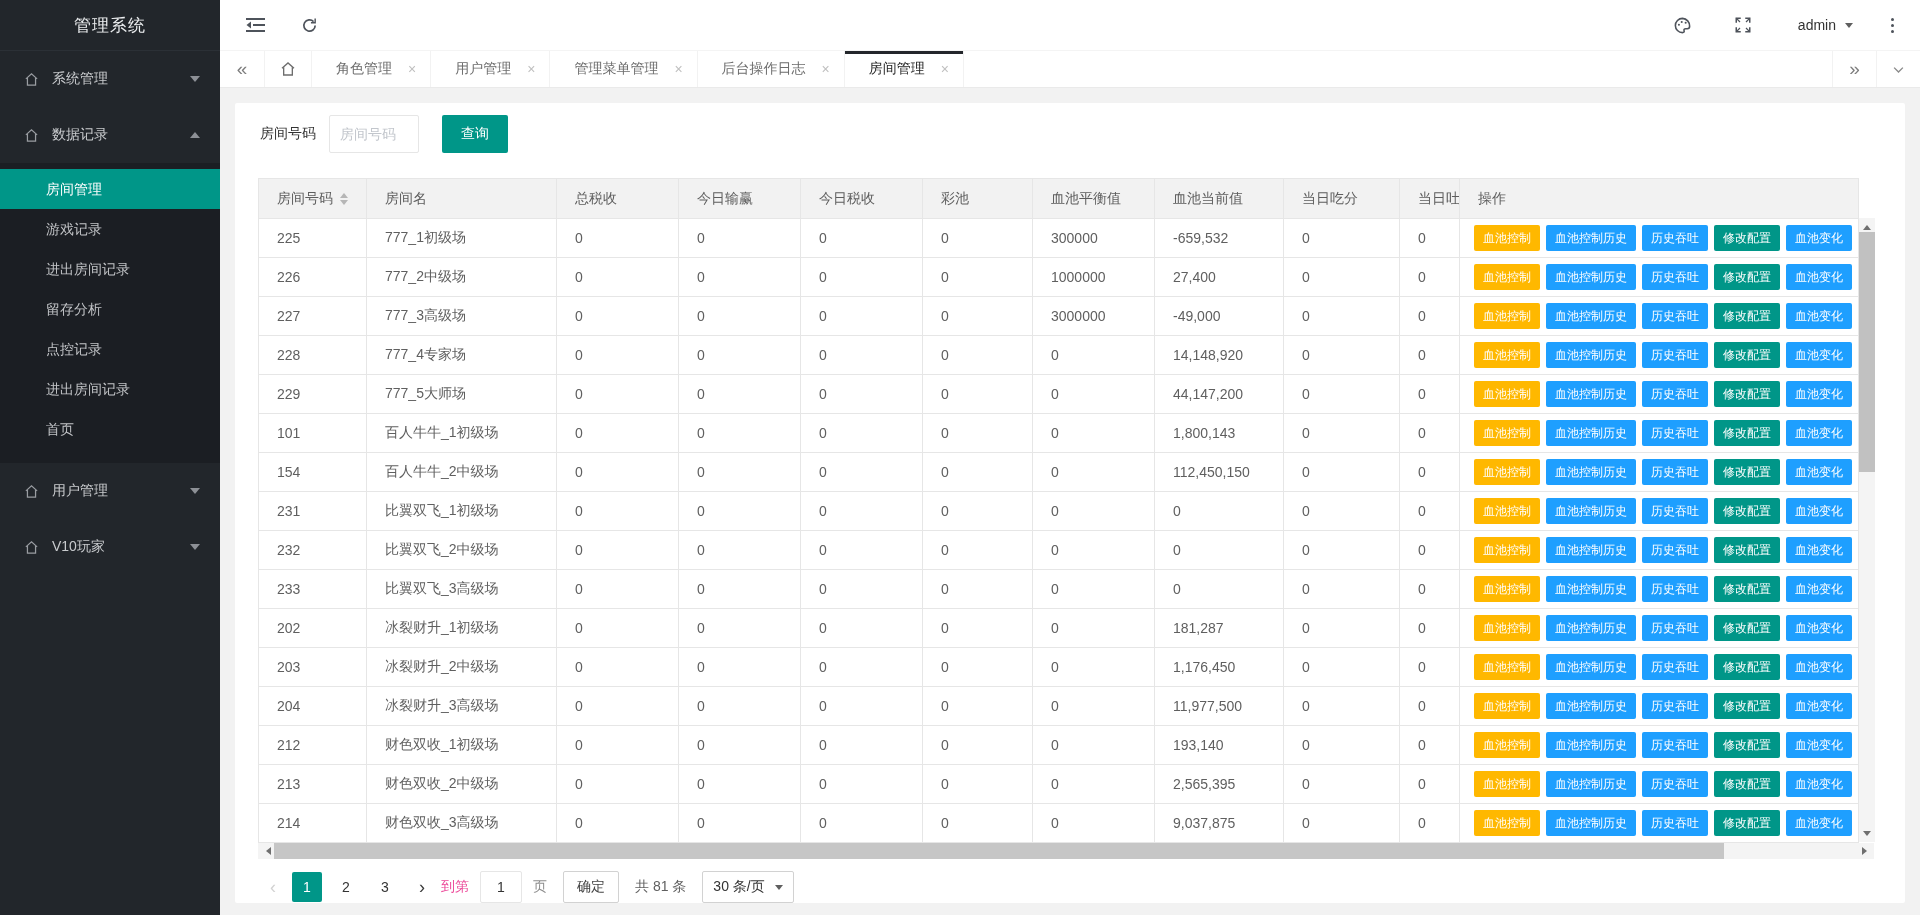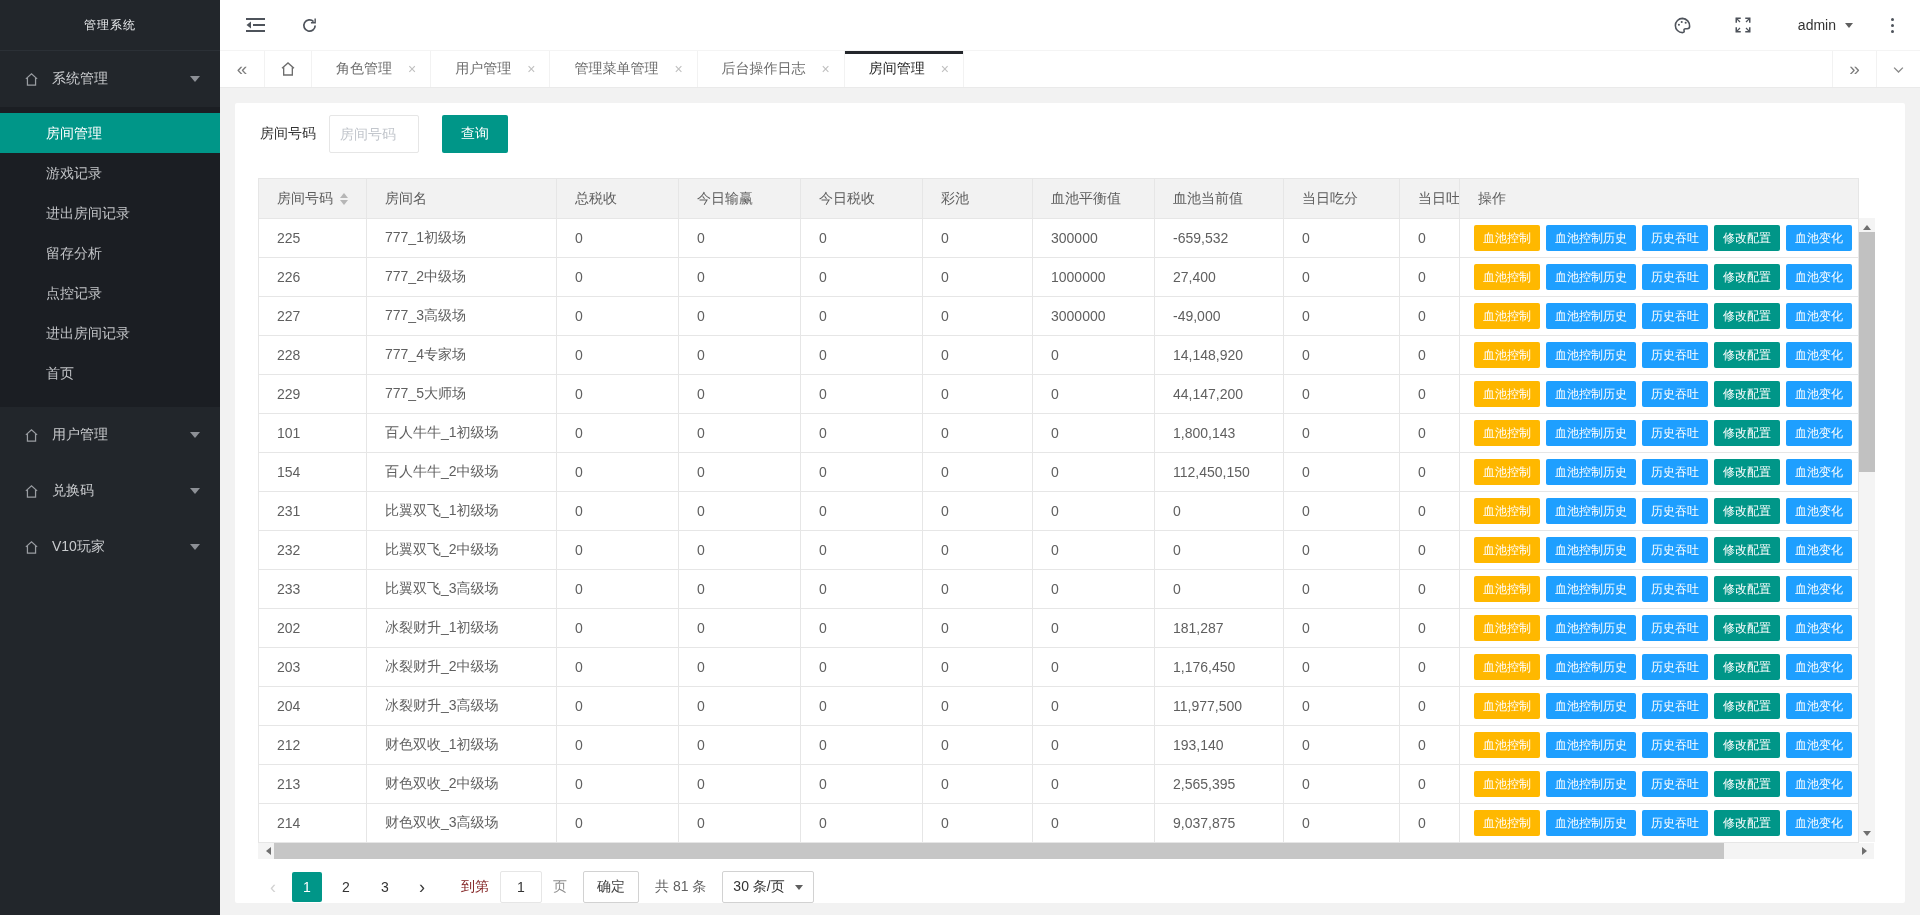--- a/index.html
+++ b/index.html
@@ -1,21 +1,21 @@
 <!DOCTYPE html>
 <html><head>
 <meta charset="utf-8">
 <style>
   * { box-sizing: border-box; margin:0; padding:0; }
   html,body { width:1920px; height:915px; overflow:hidden; }
   body { font-family:"Liberation Sans","DejaVu Sans",sans-serif; background:#f2f2f2; display:flex; font-size:14px; }
 
   
   .sidebar { width:220px; height:100%; background:#22262b; flex-shrink:0; }
-  .logo { height:51px; line-height:51px; text-align:center; color:#edeff1; font-size:12px; letter-spacing:1px; border-bottom:1px solid #2b3036; }
+  .logo { height:51px; line-height:51px; text-align:center; color:#edeff1; font-size:17px; letter-spacing:1px; border-bottom:1px solid #2b3036; }
   .nav-item { height:56px; display:flex; align-items:center; padding:0 20px 0 24px; color:#c9cbce; cursor:pointer; }
   .nav-item .house { margin-right:13px; display:flex; }
   .nav-item .arrow { margin-left:auto; }
   .arr-down { width:0;height:0;border:5px solid transparent;border-top:6px solid #8d9096;margin-top:5px; }
   .arr-up   { width:0;height:0;border:5px solid transparent;border-bottom:6px solid #8d9096;margin-bottom:5px; }
   .submenu { background:#1b1e23; padding:6px 0 14px; }
   .sub-item { height:40px; line-height:40px; padding-left:46px; color:#c2c4c7; cursor:pointer; white-space:nowrap; }
   .sub-item.active { background:#009688; color:#fff; }
 
   
@@ -75,21 +75,21 @@
   .h-thumb { width:1450px; height:16px; background:#c6c6c6; cursor:pointer; }
   .h-space { flex:1; }
 
   
   .pager { display:flex; align-items:center; margin:12px 0 0 25px; color:#5f5f5f; }
   .pg-arrow { width:26px; height:30px; line-height:30px; text-align:center; font-size:18px; cursor:pointer; margin-right:6px; }
   .pg-prev { color:#d2d2d2; }
   .pg-next { color:#3a3a3a; }
   .pg-num { min-width:30px; height:30px; line-height:30px; text-align:center; margin-right:9px; border-radius:2px; color:#333; cursor:pointer; }
   .pg-num.active { background:#009688; color:#fff; }
-  .goto-label { color:#7f1d1d; margin-left:20px; }
+  .goto-label { color:#ec4899; margin-left:0; }
   .goto-input { width:42px; height:32px; border:1px solid #e6e6e6; border-radius:2px; text-align:center; font-size:14px; color:#333; margin:0 11px; outline:none; font-family:inherit; }
   .page-unit { color:#8d8d8d; }
   .confirm-btn { height:32px; padding:0 13px; background:#fff; border:1px solid #d2d2d2; border-radius:2px; font-size:14px; color:#444; margin:0 16px; cursor:pointer; font-family:inherit; }
   .total { margin-right:16px; }
   .page-size { height:32px; border:1px solid #d2d2d2; border-radius:2px; display:flex; align-items:center; padding:0 10px; gap:10px; cursor:pointer; color:#333; background:#fff; }
 </style>
 </head>
 <body>
 
 <aside class="sidebar">
@@ -97,48 +97,48 @@
   <nav>
     <div class="nav-item">
       <span class="house">
         <svg width="15" height="15" viewBox="0 0 24 24" fill="none" stroke="#9a9da2" stroke-width="2">
             <path d="M3 11 L12 3 L21 11"></path>
             <path d="M5.5 9.5 V21 H18.5 V9.5"></path>
           </svg>
       </span>
       <span>系统管理</span>
       <span class="arrow arr-down"></span>
+    </div>
+    <div class="nav-item">
+      <span class="house">
+        <svg width="15" height="15" viewBox="0 0 24 24" fill="none" stroke="#9a9da2" stroke-width="2">
+            <path d="M3 11 L12 3 L21 11"></path>
+            <path d="M5.5 9.5 V21 H18.5 V9.5"></path>
+          </svg>
+      </span>
+      <span>数据记录</span>
+      <span class="arrow arr-up"></span>
     </div>
     <div class="submenu">
         <div class="sub-item active">房间管理</div>
         <div class="sub-item">游戏记录</div>
         <div class="sub-item">进出房间记录</div>
         <div class="sub-item">留存分析</div>
         <div class="sub-item">点控记录</div>
         <div class="sub-item">进出房间记录</div>
         <div class="sub-item">首页</div>
       </div>
     <div class="nav-item">
       <span class="house">
         <svg width="15" height="15" viewBox="0 0 24 24" fill="none" stroke="#9a9da2" stroke-width="2">
             <path d="M3 11 L12 3 L21 11"></path>
             <path d="M5.5 9.5 V21 H18.5 V9.5"></path>
           </svg>
       </span>
       <span>用户管理</span>
-      <span class="arrow arr-down"></span>
-    </div>
-    <div class="nav-item">
-      <span class="house">
-        <svg width="15" height="15" viewBox="0 0 24 24" fill="none" stroke="#9a9da2" stroke-width="2">
-            <path d="M3 11 L12 3 L21 11"></path>
-            <path d="M5.5 9.5 V21 H18.5 V9.5"></path>
-          </svg>
-      </span>
-      <span>兑换码</span>
       <span class="arrow arr-down"></span>
     </div>
     <div class="nav-item">
       <span class="house">
         <svg width="15" height="15" viewBox="0 0 24 24" fill="none" stroke="#9a9da2" stroke-width="2">
             <path d="M3 11 L12 3 L21 11"></path>
             <path d="M5.5 9.5 V21 H18.5 V9.5"></path>
           </svg>
       </span>
       <span>V10玩家</span>

